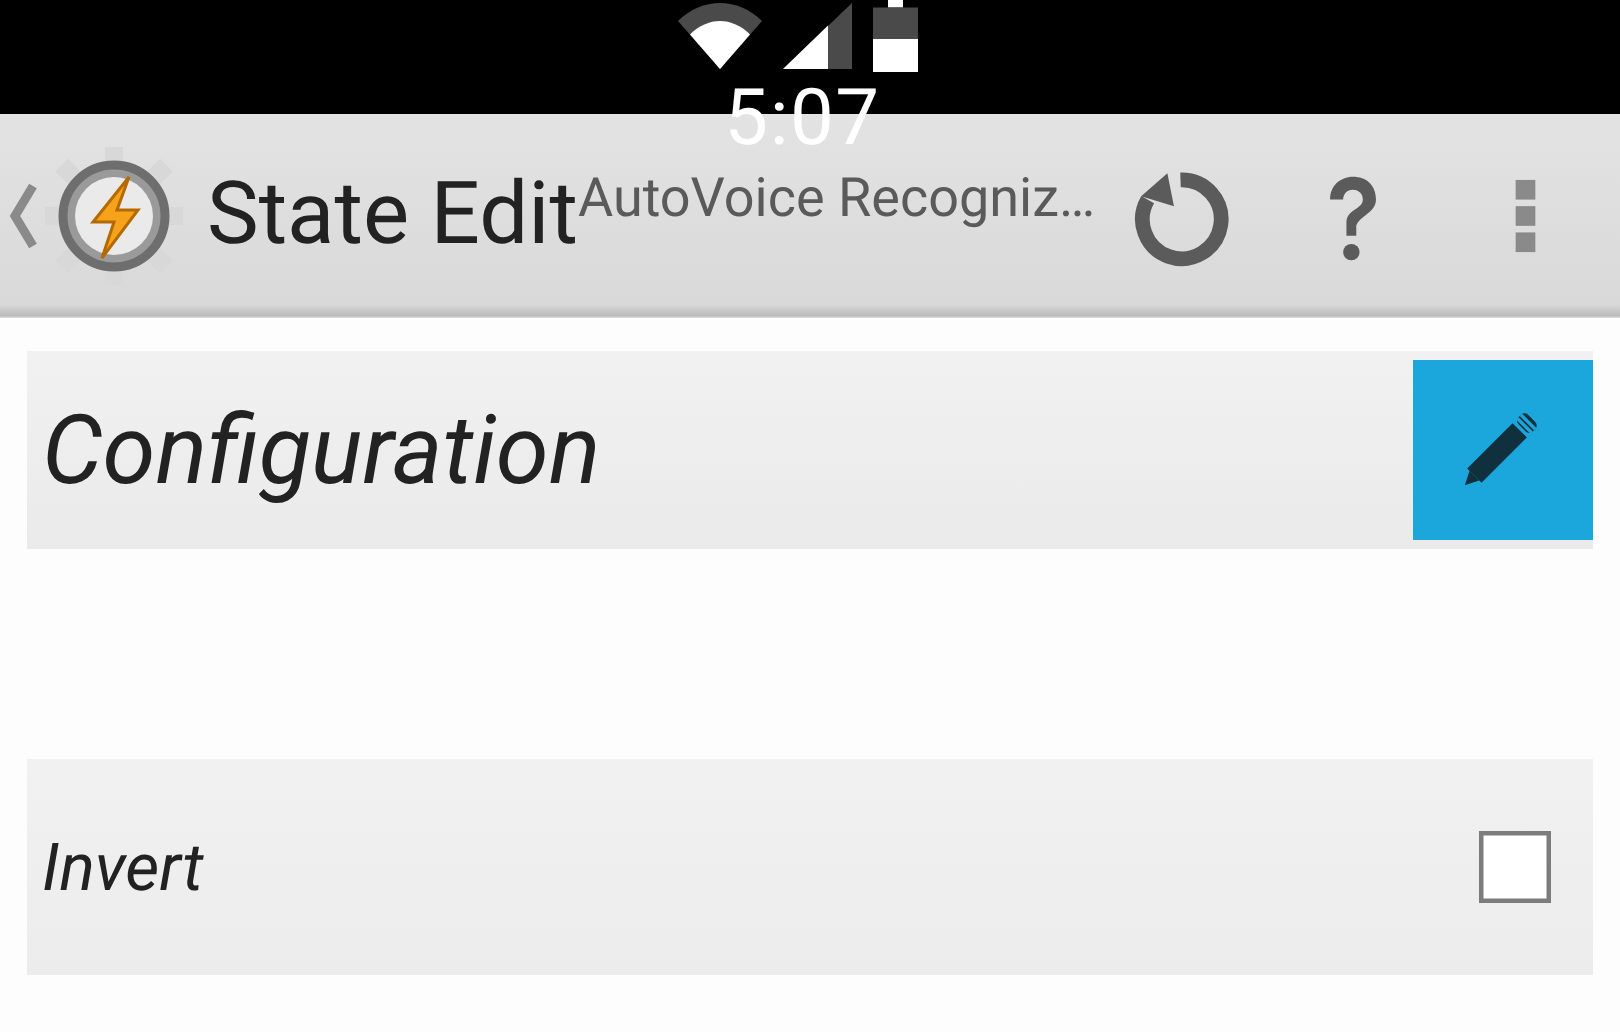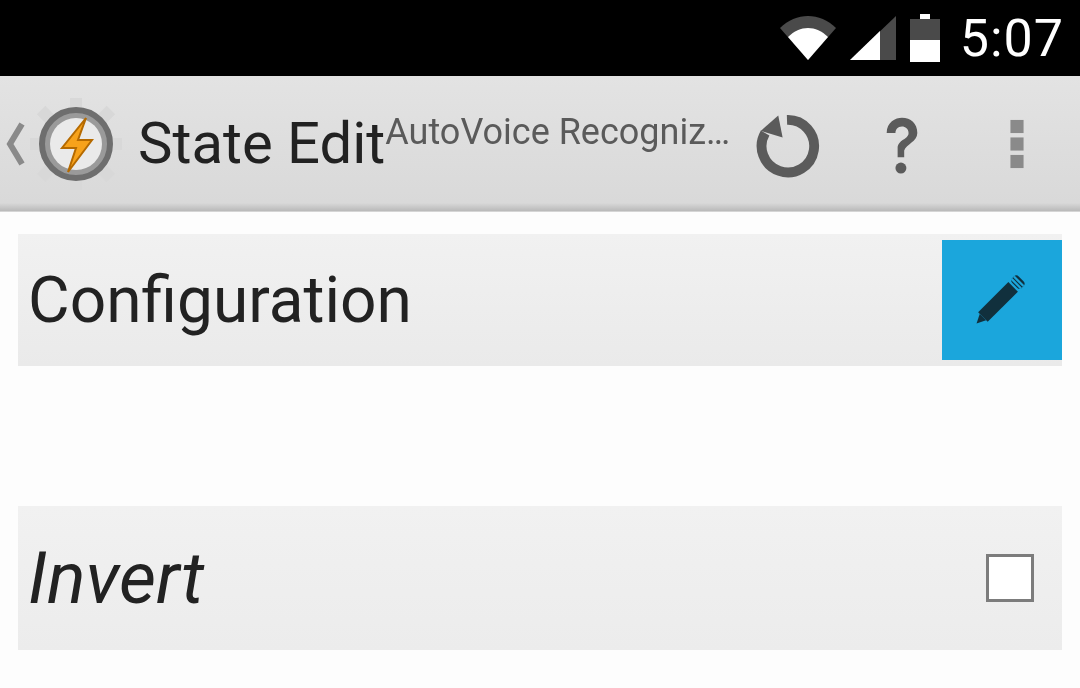--- a/index.html
+++ b/index.html
@@ -4,23 +4,23 @@
 <style>
   * { margin: 0; padding: 0; box-sizing: border-box; }
   html, body { width: 1080px; height: 688px; font-family: "Roboto", "Helvetica Neue", Arial, sans-serif; background:#fdfdfd; overflow:hidden; }
 
   
   .status-bar {
     height: 76px;
     background: #000;
     display: flex;
     align-items: center;
-    justify-content: flex-end;
+    justify-content: flex-start;
     padding-right: 16px;
-    gap: 14px;
+    flex-direction: column;
   }
   .status-icons { display:flex; align-items:center; gap:14px; }
   .status-icon { display:flex; align-items:center; justify-content:center; }
   .status-time { color:#fff; font-size: 52px; font-weight:400; letter-spacing:1px; margin-left:6px; }
 
   
   .action-bar {
     height: 136px;
     background: linear-gradient(to bottom, #e3e3e3 0%, #d9d9d9 94%, #b9b9b9 100%);
     display:flex;
@@ -41,41 +41,41 @@
   .content { padding: 0; }
   .section-header {
     margin: 22px 18px 0 18px;
     background: linear-gradient(to bottom, #f1f1f1, #eaeaea);
     display:flex;
     align-items:center;
     justify-content:space-between;
     height:132px;
     padding-left:10px;
   }
-  .section-title { font-size:64px; color:#222; font-weight:400; }
+  .section-title { font-size:64px; font-style:italic; color:#222; font-weight:400; }
   .edit-btn {
     width:120px; height:120px;
     background:#1ba6dc;
     display:flex; align-items:center; justify-content:center;
     margin-right:0;
   }
   .edit-btn svg { width:72px; height:72px; }
 
   .gap { height:140px; }
 
   .row {
     margin: 0 18px 0 18px;
     background: linear-gradient(to bottom, #f1f1f1, #ececec);
     display:flex;
     align-items:center;
     justify-content:space-between;
     height:144px;
     padding: 0 28px 0 10px;
   }
-  .row-title { font-size:72px; font-style:italic; color:#222; font-weight:400; }
+  .row-title { font-size:44px; font-style:italic; color:#222; font-weight:400; }
   .checkbox {
     width:48px; height:48px;
     border:3px solid #7c7c7c;
     background:#fff;
   }
 </style>
 </head>
 <body>
 
 <div class="status-bar">

